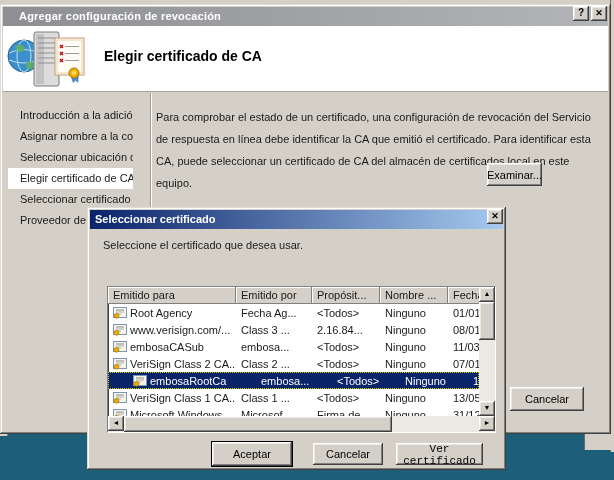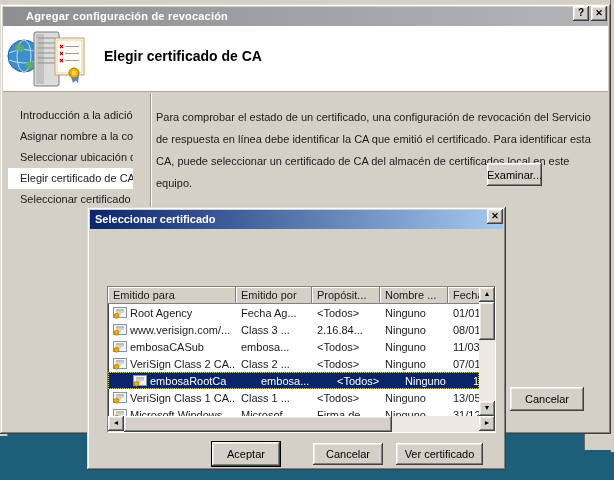--- a/index.html
+++ b/index.html
@@ -16,21 +16,21 @@
   .raised  { background:#d4d0c8; box-shadow: inset -1px -1px 0 #404040, inset 1px 1px 0 #ffffff, inset -2px -2px 0 #808080, inset 2px 2px 0 #ece9e2; }
   .btn     { background:#d4d0c8; box-shadow: inset -1px -1px 0 #404040, inset 1px 1px 0 #ffffff, inset -2px -2px 0 #808080, inset 2px 2px 0 #ece9e2;
              border:none; font-family:"Liberation Sans",sans-serif; font-size:11px; color:#000; cursor:default; }
   .btn.default { outline:1px solid #000; box-shadow: inset -1px -1px 0 #404040, inset 1px 1px 0 #ffffff, inset -2px -2px 0 #808080, inset 2px 2px 0 #ece9e2; }
 
   
   .wizard { position:absolute; left:0; top:4px; width:611px; height:430px; background:#d4d0c8;
             box-shadow: inset -1px -1px 0 #404040, inset 1px 1px 0 #dfdcd5, inset -2px -2px 0 #808080, inset 2px 2px 0 #ffffff; }
   .wiz-titlebar { position:absolute; left:3px; top:3px; right:3px; height:19px;
                   background:linear-gradient(to right,#8e8f93,#b4b5b9);
-                  color:#fff; font-weight:bold; line-height:19px; padding-left:23px; letter-spacing:.2px; }
+                  color:#fff; font-weight:bold; line-height:19px; padding-left:16px; letter-spacing:.2px; }
   .tb-btn { position:absolute; top:2px; width:16px; height:15px; text-align:center; line-height:14px;
             font-weight:bold; font-size:10px; color:#000; }
   .tb-help  { right:22px; }
   .tb-close { right:4px; font-size:9px; }
 
   .wiz-header { position:absolute; left:3px; top:22px; right:3px; height:66px; background:#fff; border-bottom:1px solid #a8a49c; }
   .wiz-header-title { position:absolute; left:101px; top:22px; font-size:14px; font-weight:bold; color:#000; }
   .wiz-icon { position:absolute; left:4px; top:2px; }
 
   .wiz-body { position:absolute; left:3px; top:89px; right:3px; bottom:3px; background:#d4d0c8; }
@@ -69,23 +69,23 @@
 
   
   .v-scroll { width:16px; flex:none; background:#ece9e2; display:flex; flex-direction:column; }
   .h-scroll { height:16px; flex:none; background:#ece9e2; display:flex; }
   .sb-btn { width:16px; height:15px; flex:none; text-align:center; line-height:14px; font-size:7px; color:#000; }
   .v-thumb { height:38px; width:16px; flex:none; }
   .h-thumb { width:268px; height:16px; flex:none; }
   .sb-track { flex:1; }
 
   .dlg-buttons .btn { position:absolute; height:22px; }
-  .btn-accept { left:125px; top:235px; width:68px; height:24px !important; }
+  .btn-accept { left:125px; top:235px; width:80px; height:24px !important; }
   .btn-cancel { left:226px; top:236px; width:70px; }
-  .btn-view   { left:309px; top:236px; width:87px; }
+  .btn-view   { left:309px; top:236px; width:87px;font-family:Liberation Mono, monospace; }
 </style>
 </head>
 <body>
 
 <div class="bg-top"></div>
 <div class="bg-right"></div>
 <div class="bg-bl"></div>
 <div class="bg-br"></div>
 
 <div class="wizard">
@@ -127,34 +127,36 @@
     <div class="wiz-header-title">Elegir certificado de CA</div>
   </div>
 
   <div class="wiz-body">
     <div class="sidebar">
         <div class="side-item">Introducción a la adició...</div>
         <div class="side-item">Asignar nombre a la co...</div>
         <div class="side-item">Seleccionar ubicación d...</div>
         <div class="side-item active">Elegir certificado de CA</div>
         <div class="side-item">Seleccionar certificado ...</div>
+        <div class="side-item">Proveedor de</div>
       </div>
     <div class="side-divider"></div>
     <div class="body-text">Para comprobar el estado de un certificado, una configuración de revocación del Servicio de respuesta en línea debe identificar la CA que emitió el certificado. Para identificar esta CA, puede seleccionar un certificado de CA del almacén de certificados local en este equipo.</div>
     <button class="btn browse-btn">Examinar...</button>
     <button class="btn wiz-cancel">Cancelar</button>
   </div>
 </div>
 
 <div class="dlg">
   <div class="dlg-titlebar">
     <span>Seleccionar certificado</span>
   </div>
   <div class="dlg-close raised">✕</div>
 
+  <div class="dlg-instruction">Seleccione el certificado que desea usar.</div>
 
   <div class="listview">
     <div class="lv-main">
       <div class="lv-grid">
         <div class="lv-header">
             <div class="lv-h col0">Emitido para</div>
             <div class="lv-h col1">Emitido por</div>
             <div class="lv-h col2">Propósit...</div>
             <div class="lv-h col3">Nombre ...</div>
             <div class="lv-h col4">Fecha d..</div>

